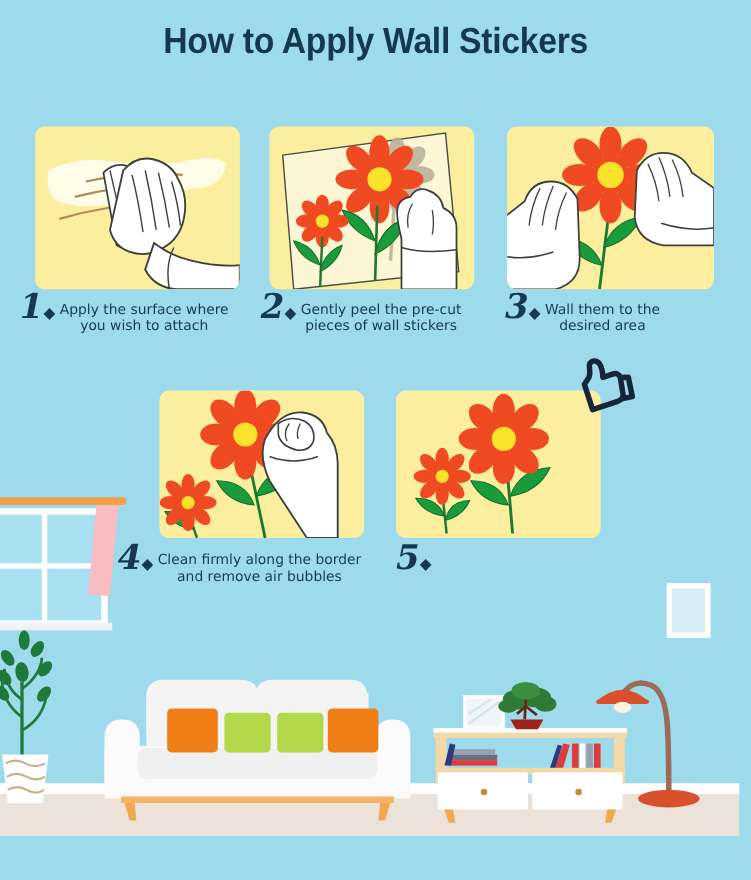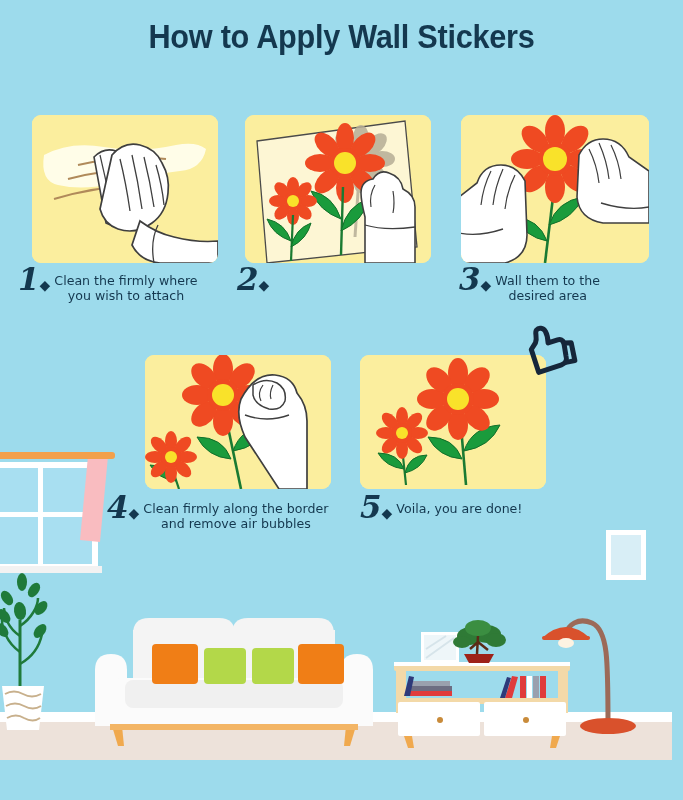--- a/index.html
+++ b/index.html
@@ -242,21 +242,21 @@
         <path d="M100 40 q6 26 10 54" stroke="#3f3f3f" stroke-width="1.3" fill="none"></path>
         <path d="M112 42 q6 24 10 50" stroke="#3f3f3f" stroke-width="1.3" fill="none"></path>
         <path d="M124 50 q6 20 8 40" stroke="#3f3f3f" stroke-width="1.3" fill="none"></path>
 
         <path d="M108 106 q16 12 34 16 q24 6 44 4 l0 22 l-58 0 q-20 -2 -28 -18 Z" fill="#ffffff" stroke="#3f3f3f" stroke-width="1.7"></path>
         <path d="M126 110 q-8 16 -4 38" stroke="#3f3f3f" stroke-width="1.3" fill="none"></path>
       </svg>
     </div>
     <div class="caption" style="left:-14px; top:150px; width:212px;">
       <span class="stepnum"><span>1</span><span class="dot">◆</span></span>
-      <span class="captext">Clean the firmly where
+      <span class="captext">Apply the surface where
 you wish to attach</span>
     </div>
   </div>
 
   <div class="step" style="left:245px; top:115px; width:188px; height:185px;">
     <div class="card" style="left:0; top:0; width:186px; height:148px;">
       <svg class="svgfull" viewBox="0 0 186 148" xmlns="http://www.w3.org/2000/svg">
         <rect width="186" height="148" fill="#fbee9e"></rect>
 
         <path d="M12 26 L160 6 L172 132 L22 148 Z" fill="#fdf6d4" stroke="#4a4a4a" stroke-width="1.3"></path>
@@ -315,20 +315,22 @@
         <path d="M46 132 q16 -8 20 -24 q-16 6 -20 24 Z" fill="#1a9b3c" stroke="#12702a" stroke-width="1"></path>
 
         <path d="M128 64 q6 -10 16 -6 q12 4 14 16 q12 6 12 18 l0 56 l-50 0 l0 -46 q-4 -16 -4 -24 q0 -12 12 -14 Z" fill="#ffffff" stroke="#3f3f3f" stroke-width="1.6"></path>
         <path d="M130 70 q-6 10 -4 22" stroke="#3f3f3f" stroke-width="1.2" fill="none"></path>
         <path d="M148 76 q2 12 0 22" stroke="#3f3f3f" stroke-width="1.2" fill="none"></path>
         <path d="M120 110 q20 6 50 2" stroke="#3f3f3f" stroke-width="1.3" fill="none"></path>
       </svg>
     </div>
     <div class="caption" style="left:-8px; top:150px; width:206px;">
       <span class="stepnum"><span>2</span><span class="dot">◆</span></span>
+      <span class="captext">Gently peel the pre-cut
+pieces of wall stickers</span>
     </div>
   </div>
 
   <div class="step" style="left:461px; top:115px; width:190px; height:185px;">
     <div class="card" style="left:0; top:0; width:188px; height:148px;">
       <svg class="svgfull" viewBox="0 0 188 148" xmlns="http://www.w3.org/2000/svg">
         <rect width="188" height="148" fill="#fbee9e"></rect>
 
         <path d="M94 66 L84 148" stroke="#1a7a32" stroke-width="2.6" fill="none"></path>
         <path d="M88 110 q24 -6 34 -28 q-26 4 -34 28 Z" fill="#1a9b3c" stroke="#12702a" stroke-width="1"></path>
@@ -463,21 +465,20 @@
             <ellipse cx="-16" cy="0" rx="10" ry="6"></ellipse>
             <ellipse cx="-12" cy="-12" rx="6" ry="10" transform="rotate(-45 -12 -12)"></ellipse>
           </g>
           <circle cx="0" cy="0" r="10" fill="#ef4a22"></circle>
           <circle cx="0" cy="0" r="6" fill="#f9e22a"></circle>
         </g>
       </svg>
     </div>
     <div class="caption" style="left:0px; top:138px; width:200px;">
       <span class="stepnum"><span>5</span><span class="dot">◆</span></span>
-      <span class="captext" style="text-align:left;">Voila, you are done!</span>
     </div>
   </div>
 
   <div id="thumb">
     <svg class="svgfull" viewBox="0 0 62 62" xmlns="http://www.w3.org/2000/svg">
       <g transform="rotate(-18 31 31)" fill="none" stroke="#16263a" stroke-width="5" stroke-linejoin="round" stroke-linecap="round">
         <path d="M14 26 L14 50 L38 50 C42 50 45 47 45 43 L47 30 C47 27 45 25 42 25 L32 25
                  C32 25 34 18 33 13 C32 9 28 7 25 9 C22 11 24 16 20 21 L14 26 Z"></path>
         <path d="M47 30 L54 32 L52 50 L43 49"></path>
       </g>

